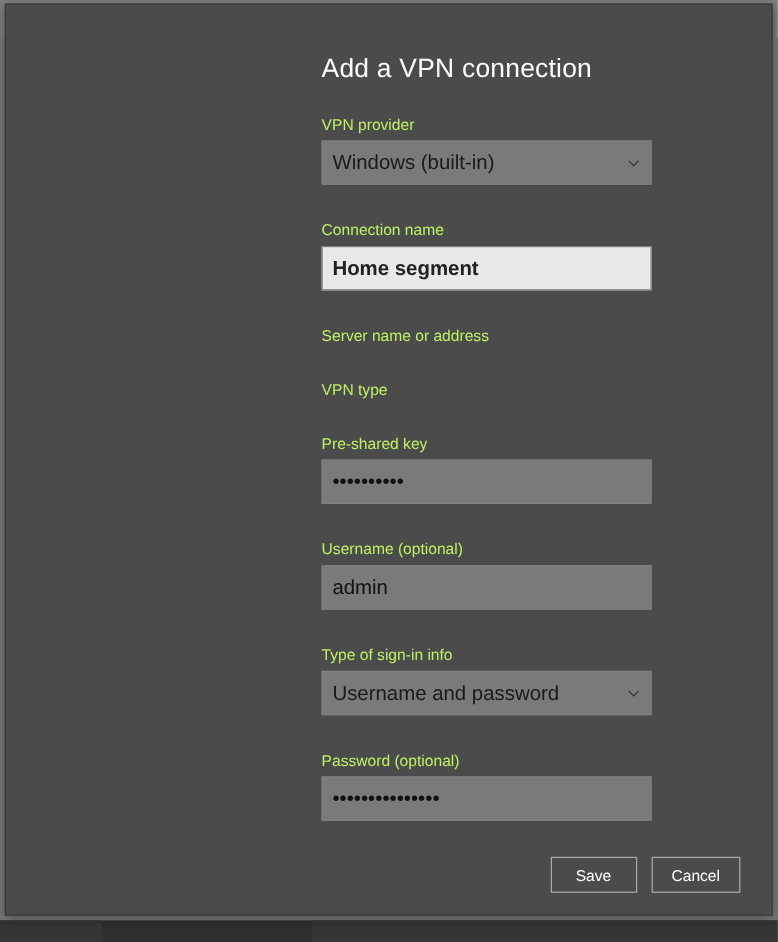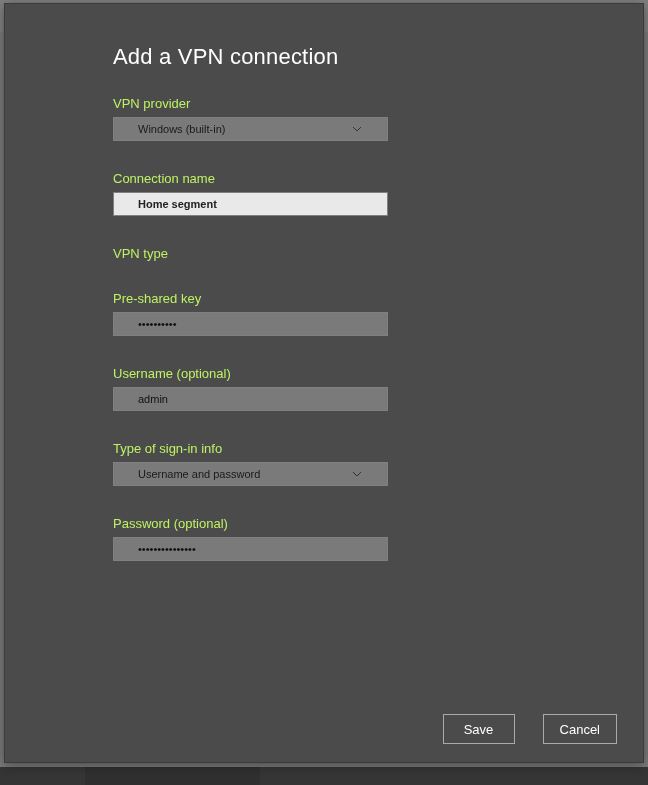--- a/index.html
+++ b/index.html
@@ -36,51 +36,52 @@
   .modal {
     position: absolute;
     top: 3px; bottom: 22px;
     left: 4px; right: 4px;
     background: #4b4b4b;
     color: #fff;
     border: 1px solid #3a3a3a;
     box-shadow: 0 2px 10px rgba(0,0,0,0.4);
     display: flex; flex-direction: column;
     padding: 40px 0 18px 0;
+    align-items: flex-end;
   }
   .modal-inner {
     padding: 0 100px 0 108px;
     flex: 1 1 auto;
     overflow: hidden;
   }
   .modal h1 {
     font-size: 22px; font-weight: 400; margin-bottom: 26px; color: #fff; letter-spacing: 0.2px;
   }
   .field { margin-bottom: 30px; }
   .field-label { font-size: 13px; color: #bef264; margin-bottom: 6px; display:block; }
   .control {
-    width: 275px; height: 24px; border: 1px solid #808080;
-    display: flex; align-items: center; padding: 0 24px;
-    font-size: 11px; position: relative;
+    width: 275px; height: 37px; border: 1px solid #808080;
+    display: flex; align-items: center; padding: 0 8px;
+    font-size: 17px; position: relative;
   }
   .select {
     background: #7a7a7a; color: #111; justify-content: space-between;
   }
   .select .sel-text { color: #1a1a1a; }
   .chev { width: 12px; height: 12px; display:flex; align-items:center; justify-content:center; }
   .chev svg { width:10px; height:10px; }
   .input-light {
     background: #e9e9e9; color: #222; font-weight: bold;
   }
   .input-gray {
     background: #7a7a7a; color: #111;
   }
 
   .footer {
-    display:flex; justify-content:flex-end; gap:28px; padding: 0 26px; margin-top: 18px;
+    display:flex; justify-content:flex-end; gap:12px; padding: 0 26px; margin-top: 18px;
   }
   .btn {
     min-width: 72px; height: 30px; border:1px solid #aaa; background:#4b4b4b;
     color:#fff; font-size:13px; display:flex; align-items:center; justify-content:center;
     padding: 0 16px;
   }
 </style>
 </head>
 <body>
 
@@ -134,20 +135,21 @@
     </div>
 
     <div class="field">
       <span class="field-label">Connection name</span>
       <div class="control input-light">
         <span>Home segment</span>
       </div>
     </div>
 
     <div class="field">
+      <span class="field-label">Server name or address</span>
     </div>
 
     <div class="field">
       <span class="field-label">VPN type</span>
     </div>
 
     <div class="field">
       <span class="field-label">Pre-shared key</span>
       <div class="control input-gray">
         <span>••••••••••</span>

